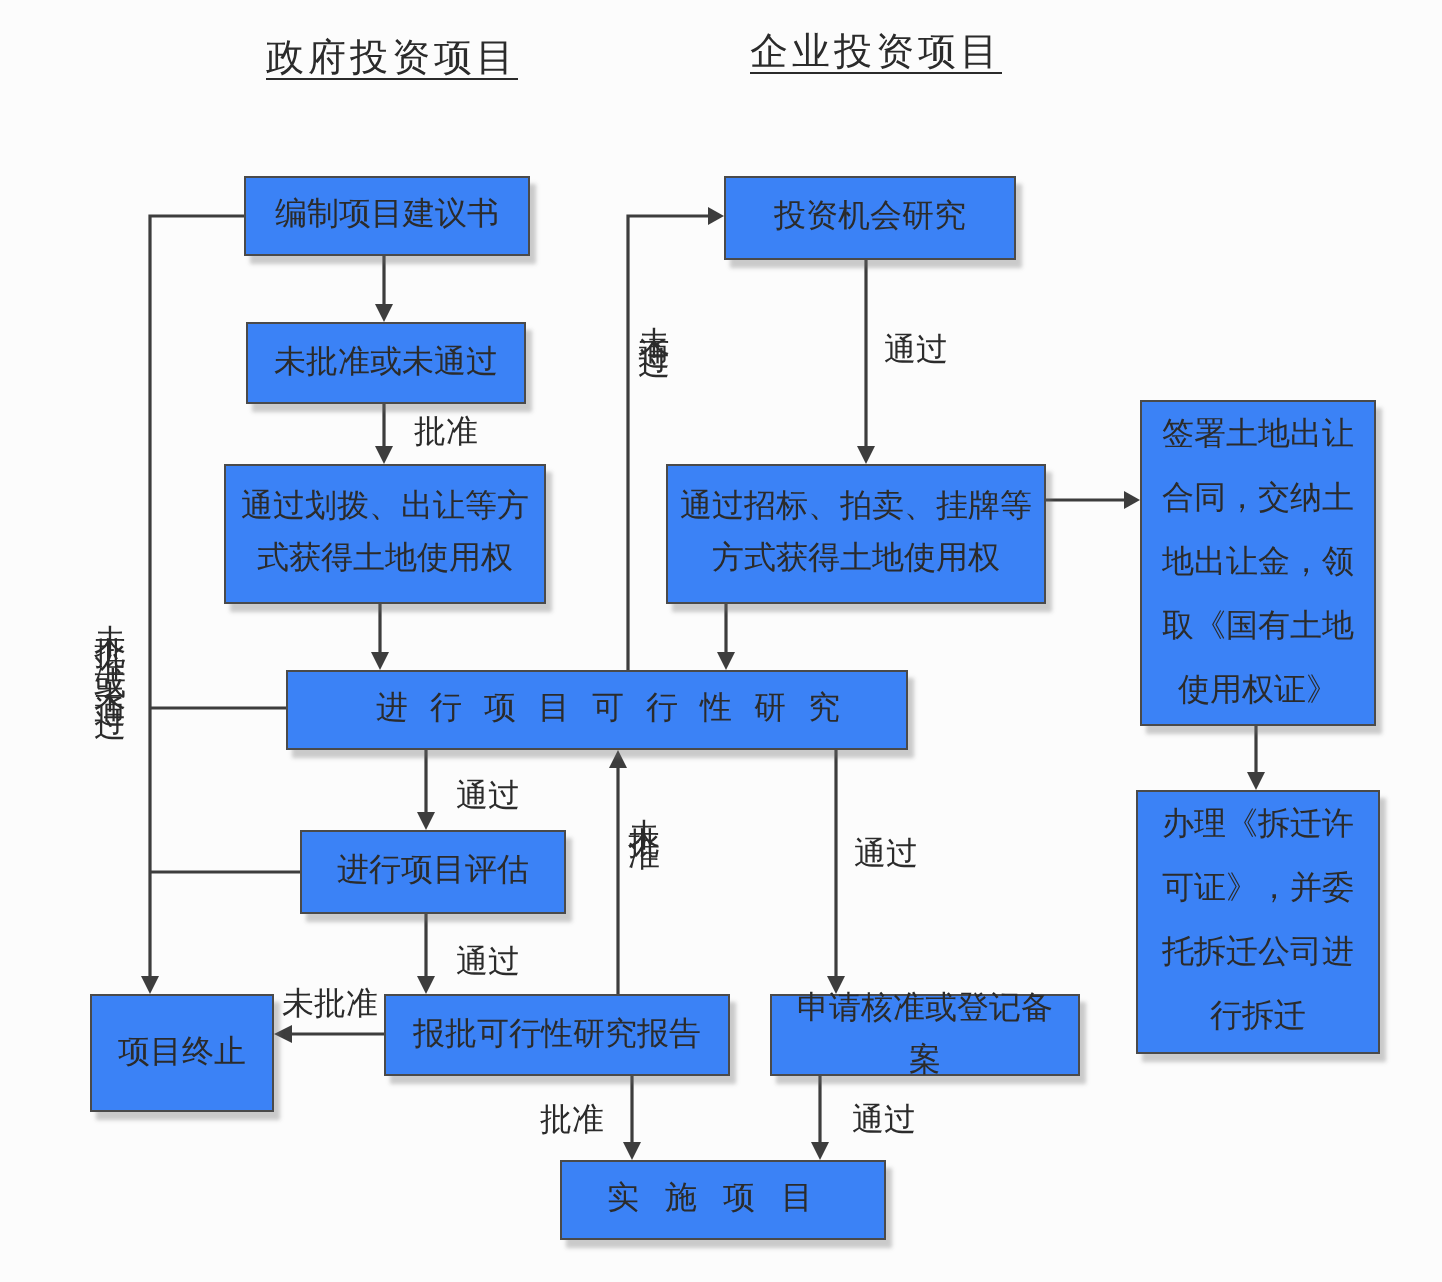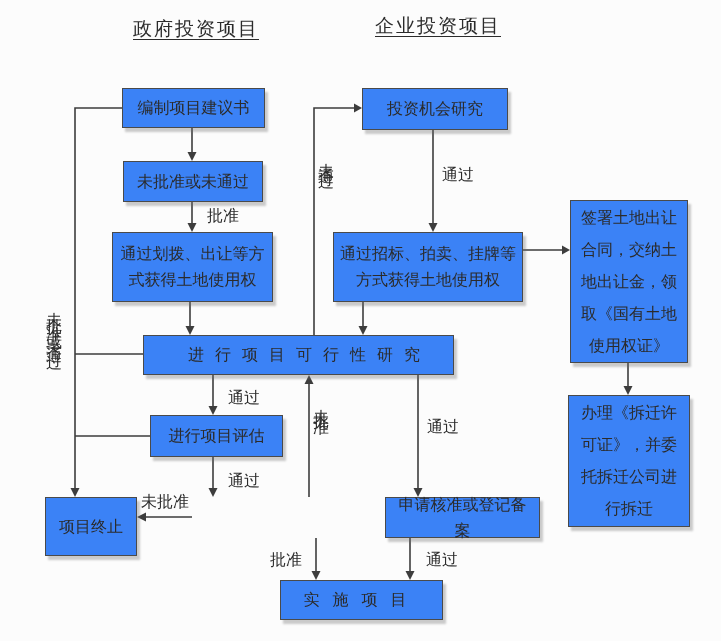--- a/index.html
+++ b/index.html
@@ -93,20 +93,21 @@
 
   <div class="hdr" style="left:133px; top:16px;">政府投资项目</div>
   <div class="hdr" style="left:375px; top:13px;">企业投资项目</div>
 
   <div class="box" style="left:122px; top:88px;  width:143px; height:40px;">编制项目建议书</div>
   <div class="box" style="left:123px; top:161px; width:140px; height:41px;">未批准或未通过</div>
   <div class="box" style="left:112px; top:232px; width:161px; height:70px;">通过划拨、出让等方式获得土地使用权</div>
   <div class="box sp-feas" style="left:143px; top:335px; width:311px; height:40px;">进行项目可行性研究</div>
   <div class="box" style="left:150px; top:415px; width:133px; height:42px;">进行项目评估</div>
   <div class="box" style="left:45px;  top:497px; width:92px;  height:59px;">项目终止</div>
+  <div class="box" style="left:192px; top:497px; width:173px; height:41px;">报批可行性研究报告</div>
   <div class="box" style="left:385px; top:497px; width:155px; height:41px;">申请核准或登记备案</div>
   <div class="box sp-impl" style="left:280px; top:580px; width:163px; height:40px;">实施项目</div>
 
   <div class="box" style="left:362px; top:88px;  width:146px; height:42px;">投资机会研究</div>
   <div class="box" style="left:333px; top:232px; width:190px; height:70px; padding:16px 4px;">通过招标、拍卖、挂牌等方式获得土地使用权</div>
   <div class="box lh-tight" style="left:570px; top:200px; width:118px; height:163px;">签署土地出让合同，交纳土地出让金，领取《国有土地使用权证》</div>
   <div class="box lh-tight" style="left:568px; top:395px; width:122px; height:132px;">办理《拆迁许可证》，并委托拆迁公司进行拆迁</div>
 
   <div class="lbl" style="left:207px; top:206px;">批准</div>
   <div class="lbl" style="left:228px; top:388px;">通过</div>

